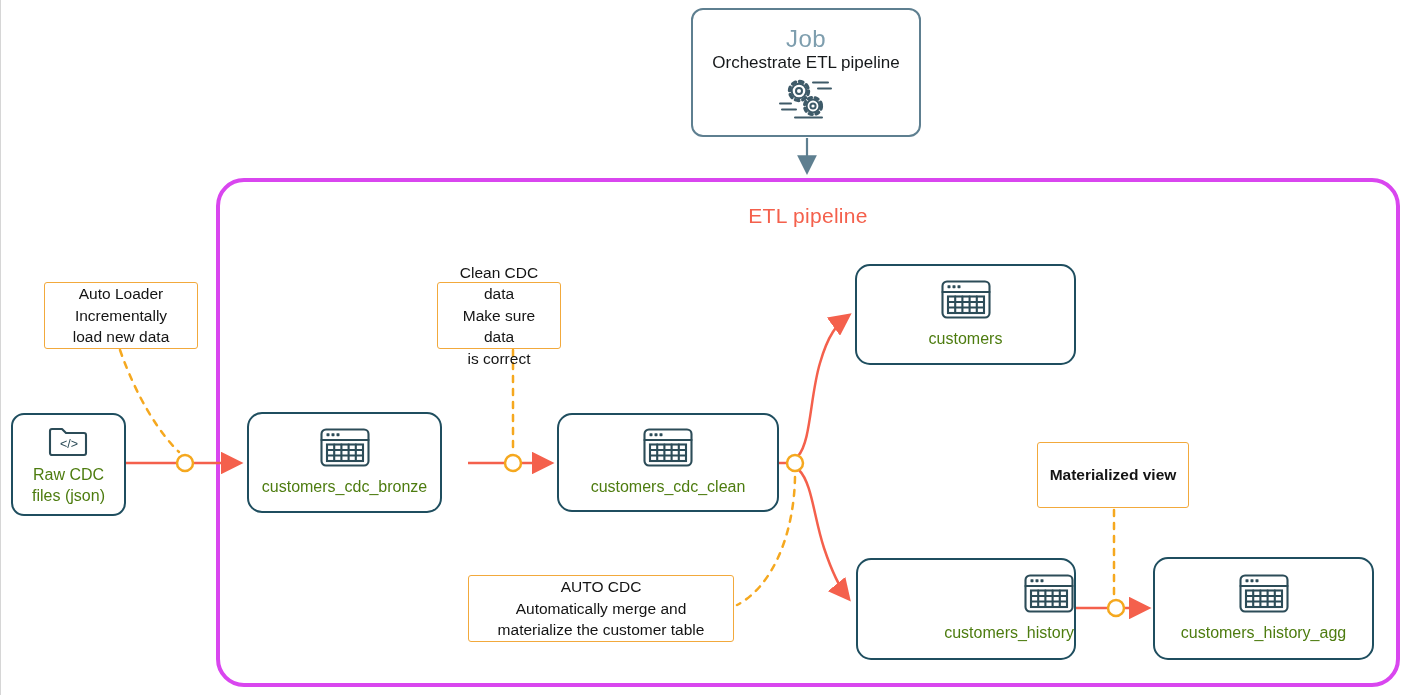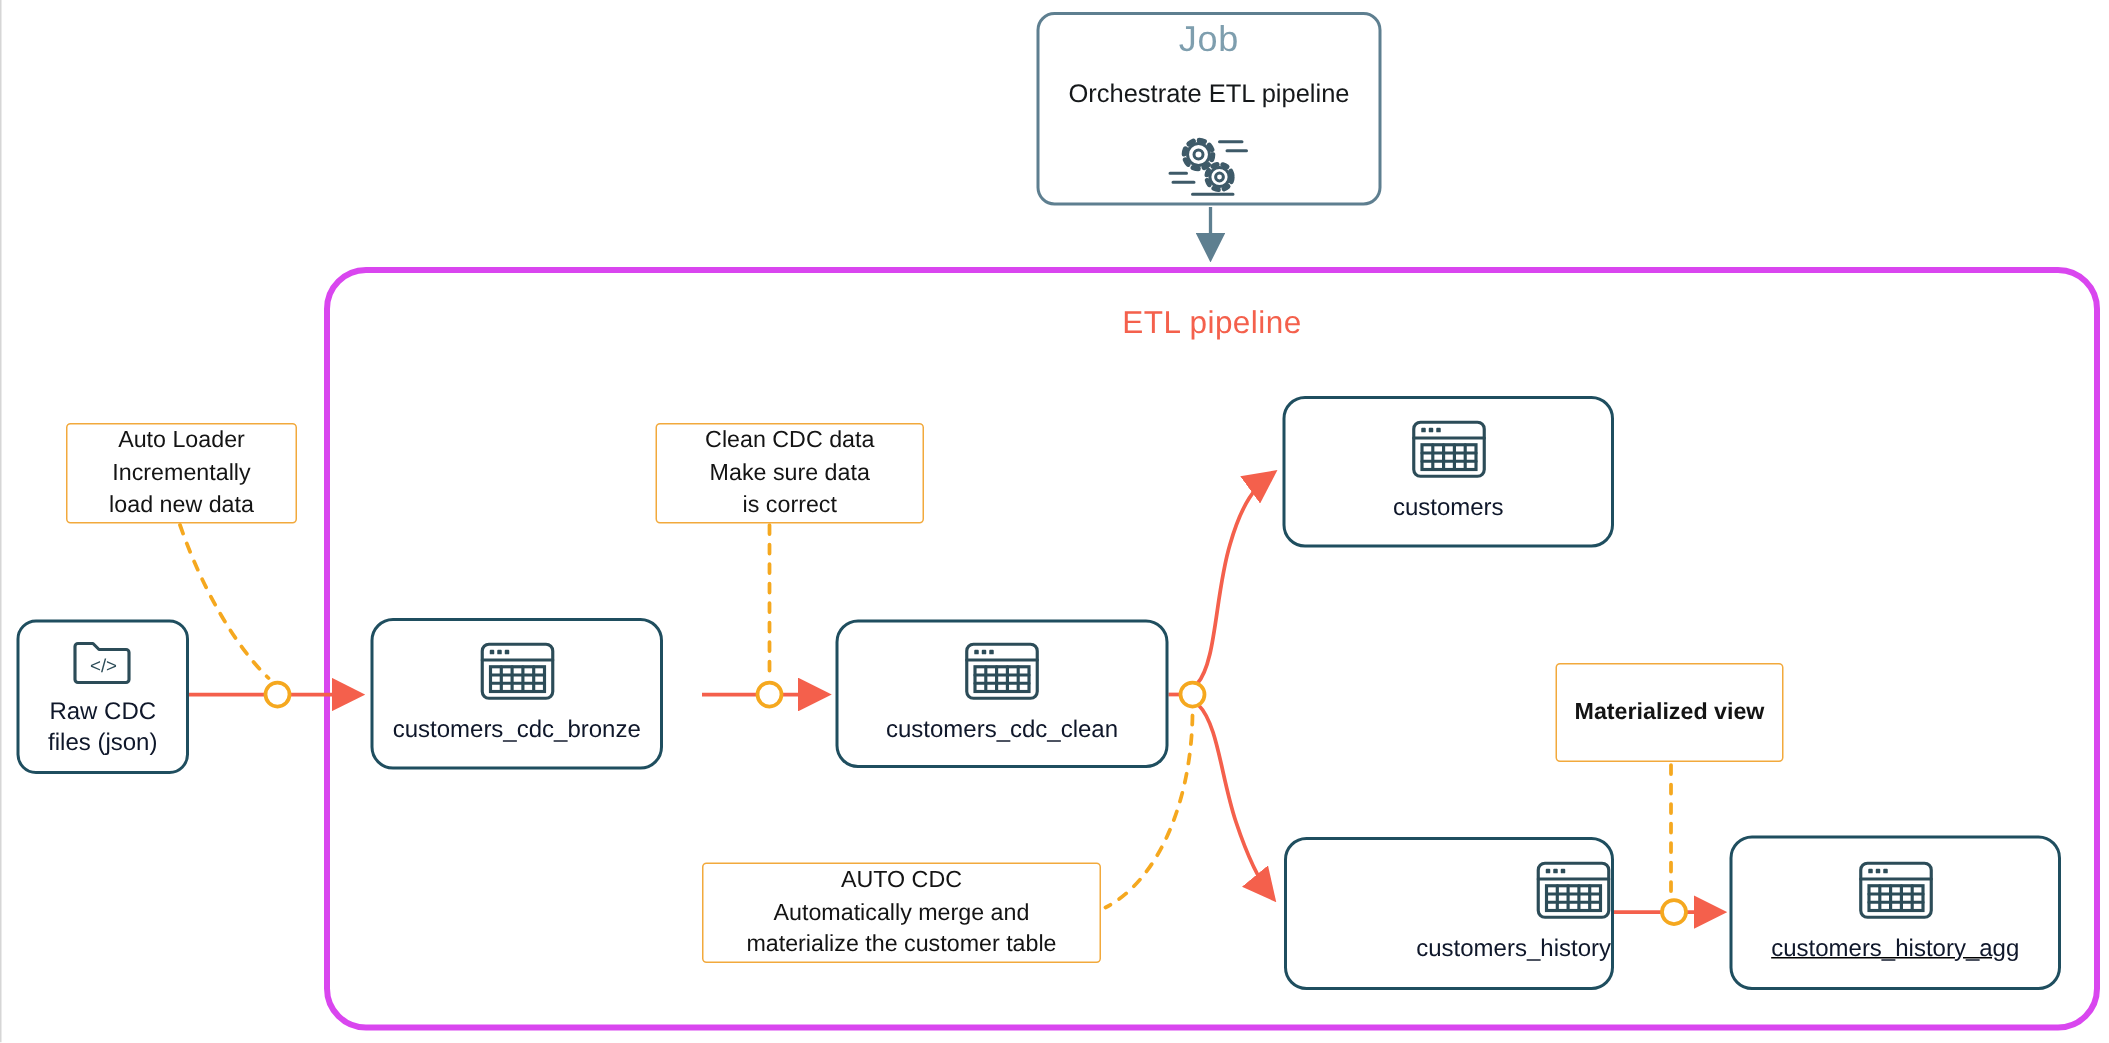--- a/index.html
+++ b/index.html
@@ -18,53 +18,53 @@
   .etl-title{
     position:absolute;top:22px;left:0;width:100%;text-align:center;
     font-size:21px;font-weight:500;color:#F4604C;letter-spacing:.3px;
   }
 
   
   .job-box{
     position:absolute;left:690px;top:8px;width:230px;height:129px;
     border:2.5px solid #5E7F90;border-radius:12px;background:#fff;z-index:4;
     display:flex;flex-direction:column;align-items:center;justify-content:center;
-    gap:12px;box-sizing:border-box;text-align:center;
+    gap:0;box-sizing:border-box;text-align:center;
   }
   .job-title{font-size:24px;color:#7E9EAE;font-weight:500;letter-spacing:.5px;}
   .job-sub{font-size:17px;color:#15181a;}
   .job-icon{margin-top:4px;line-height:0;}
 
   
   .node{
     position:absolute;background:#fff;border:2.5px solid #1F4E5F;border-radius:15px;
     display:flex;flex-direction:column;align-items:center;justify-content:center;
     gap:9px;box-sizing:border-box;z-index:4;
   }
-  .node-label{font-size:16px;color:#0f172a;white-space:pre-line;text-align:center;line-height:1.3;}
+  .node-label{font-size:16px;color:#4d7c0f;white-space:pre-line;text-align:center;line-height:1.3;}
   .node-icon{line-height:0;}
   #node-raw{left:10px;top:413px;width:115px;height:103px;border-radius:13px;gap:5px;}
   #node-bronze{left:246px;top:412px;width:195px;height:101px;}
   #node-clean{left:556px;top:413px;width:222px;height:99px;}
   #node-customers{left:854px;top:264px;width:221px;height:101px;}
   #node-history{left:855px;top:558px;width:220px;height:102px;align-items:flex-end;}
-  #node-agg{left:1152px;top:557px;width:221px;height:103px;text-decoration:underline;}
+  #node-agg{left:1152px;top:557px;width:221px;height:103px;}
 
   
   .ann{
     position:absolute;background:#fff;border:1.5px solid #F2A93C;border-radius:3px;
     display:flex;flex-direction:column;align-items:center;justify-content:center;
     text-align:center;font-size:15.5px;line-height:1.38;color:#141414;
     padding:6px 8px;box-sizing:border-box;z-index:4;
   }
   .ann-title{white-space:pre-line;}
   .ann-title.bold{font-weight:normal;}
   .ann-body{white-space:pre-line;}
   #ann-auto-loader{left:43px;top:282px;width:154px;height:67px;}
-  #ann-clean{left:436px;top:282px;width:179px;height:67px;}
+  #ann-clean{left:436px;top:282px;width:124px;height:67px;}
   #ann-auto-cdc{left:467px;top:575px;width:266px;height:67px;}
   #ann-mv{left:1036px;top:442px;width:152px;height:66px;font-weight:bold;}
 </style>
 </head>
 <body>
 
 <div id="canvas">
 
   <svg width="0" height="0" style="position:absolute">
     <defs>

